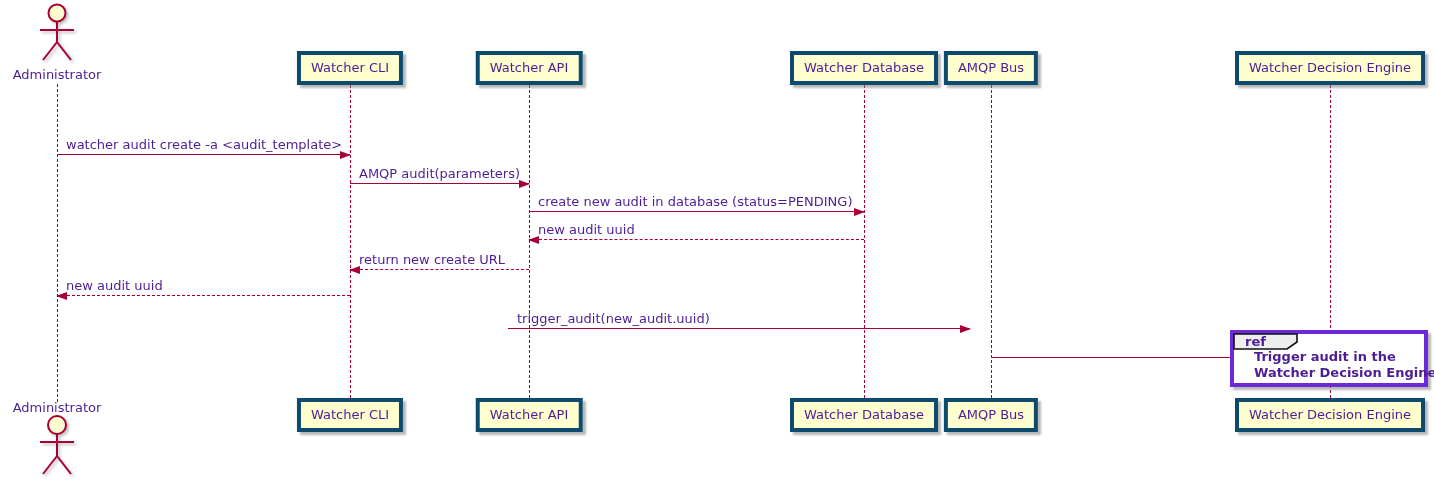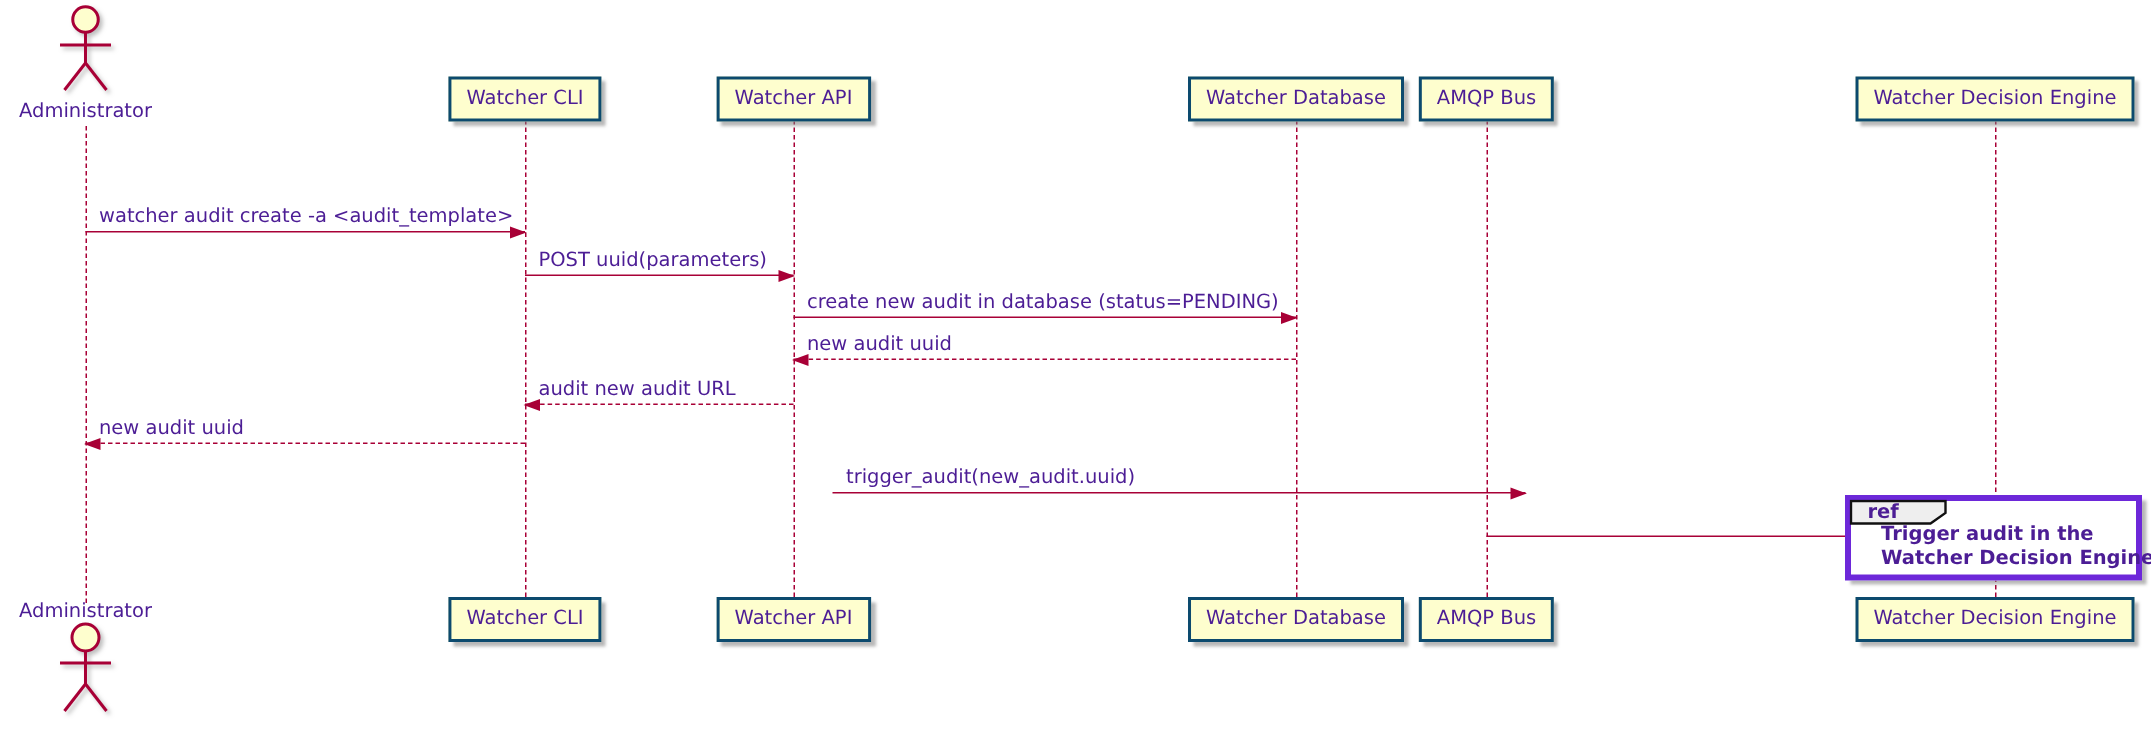--- a/index.html
+++ b/index.html
@@ -14,21 +14,21 @@
   .lifeline {
     position:absolute;
     width:0;
     border-left:1px dashed #A80036;
     z-index:0;
   }
   .pbox {
     position:absolute;
     transform:translateX(-50%);
     background:#FEFECE;
-    border:2px solid #0c4a6e;
+    border:4px solid #0c4a6e;
     padding:5px 10px;
     font-size:13px;
     line-height:16px;
     white-space:nowrap;
     box-shadow:3px 3px 2px rgba(125,125,125,0.55);
     z-index:2;
   }
   .actor-wrap { position:absolute; z-index:2; }
   .actor-svg { filter:drop-shadow(2.5px 2.5px 1.5px rgba(125,125,125,0.5)); }
   .actor-label {
@@ -111,50 +111,50 @@
   <div class="pbox" style="left:991px; top:51px;">AMQP Bus</div>
   <div class="pbox" style="left:1330px; top:51px;">Watcher Decision Engine</div>
 
   <div class="msg solid" style="left:57px; top:98px; width:293px;">
     <div class="label">watcher audit create -a &lt;audit_template&gt;</div>
     <div class="line"></div>
     <span class="arrowhead to-right"></span>
   </div>
 
   <div class="msg solid" style="left:350px; top:127px; width:179px;">
-    <div class="label">POST uuid(parameters)</div>
+    <div class="label">AMQP audit(parameters)</div>
     <div class="line"></div>
     <span class="arrowhead to-right"></span>
   </div>
 
   <div class="msg solid" style="left:529px; top:155px; width:335px;text-align:center;">
     <div class="label">create new audit in database (status=PENDING)</div>
     <div class="line"></div>
     <span class="arrowhead to-right"></span>
   </div>
 
   <div class="msg dashed" style="left:529px; top:183px; width:335px;">
     <div class="label">new audit uuid</div>
     <div class="line"></div>
     <span class="arrowhead to-left"></span>
   </div>
 
   <div class="msg dashed" style="left:350px; top:213px; width:179px;">
-    <div class="label">audit new audit URL</div>
+    <div class="label">return new create URL</div>
     <div class="line"></div>
     <span class="arrowhead to-left"></span>
   </div>
 
   <div class="msg dashed" style="left:57px; top:239px; width:293px;">
     <div class="label">new audit uuid</div>
     <div class="line"></div>
     <span class="arrowhead to-left"></span>
   </div>
 
-  <div class="msg solid" style="left:555px; top:272px; width:462px;">
+  <div class="msg solid" style="left:508px; top:272px; width:462px;">
     <div class="label">trigger_audit(new_audit.uuid)</div>
     <div class="line"></div>
     <span class="arrowhead to-right"></span>
   </div>
 
   <div class="msg solid" style="left:991px; top:301px; width:339px;">
     <div class="line"></div>
     <span class="arrowhead to-right"></span>
   </div>
 

